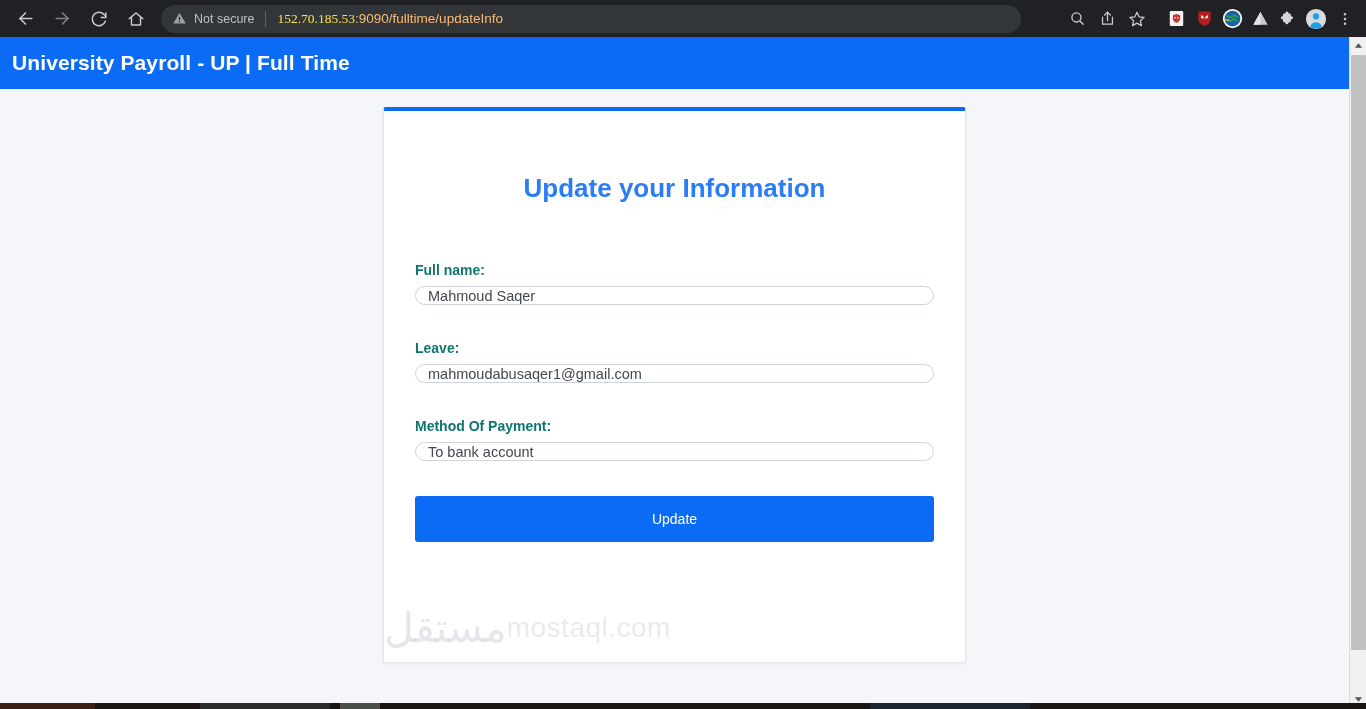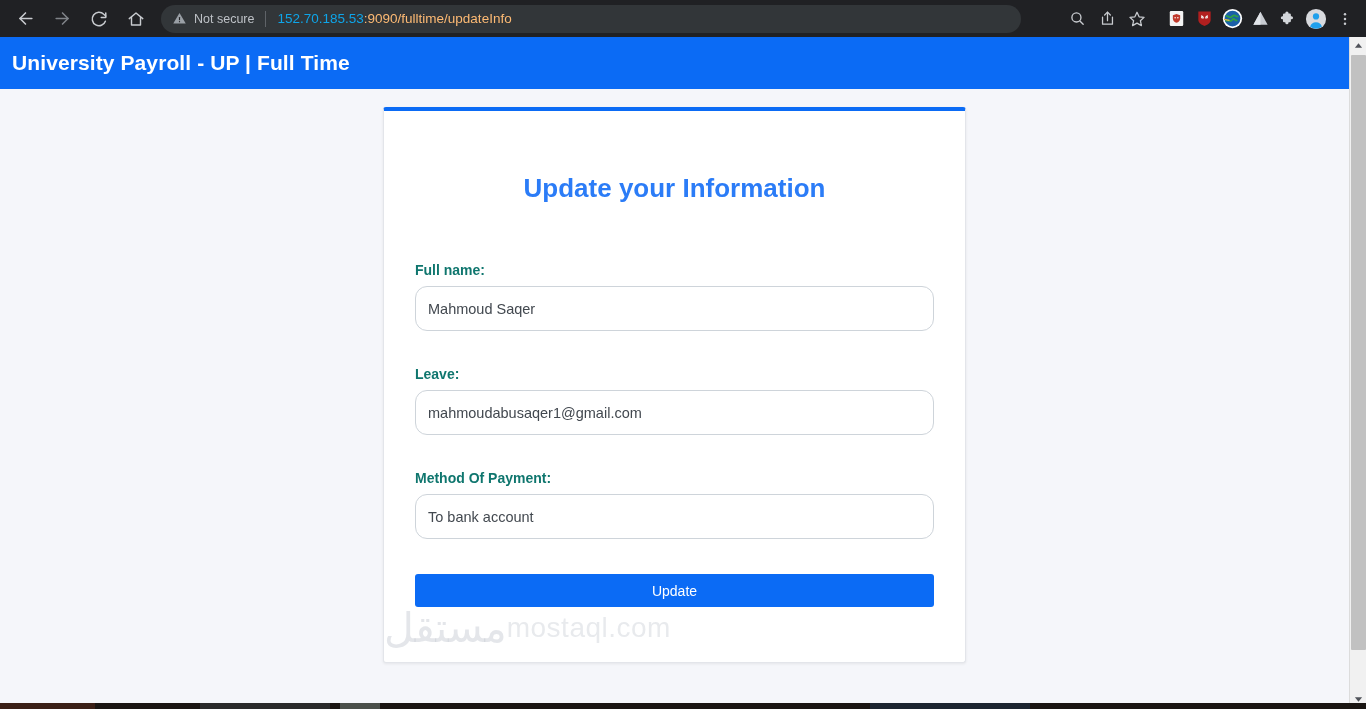--- a/index.html
+++ b/index.html
@@ -55,21 +55,21 @@
     background: #5f6368;
     margin: 0 11px;
     flex: 0 0 auto;
   }
   #url-wrap {
     font-size: 13.5px;
     white-space: nowrap;
     overflow: hidden;
     text-overflow: ellipsis;
   }
-  #url-host { color: #0ea5e9; }
+  #url-host { color: #fde047; font-family: Liberation Serif, serif; }
   #url-path { color: #fdba74; }
 
   #chrome-right {
     margin-left: auto;
     display: flex;
     align-items: center;
     padding-right: 6px;
     flex: 0 0 auto;
   }
   .tb-icon {
@@ -156,34 +156,34 @@
   .form-label {
     display: block;
     font-size: 14px;
     font-weight: bold;
     color: #0f766e;
     margin-bottom: 8px;
   }
   .form-input {
     display: block;
     width: 100%;
-    height: 45px;
+    height: 19px;
     border: 1px solid #ced4da;
     border-radius: 12px;
     background: #ffffff;
     font-family: "Liberation Sans", sans-serif;
     font-size: 14.5px;
     color: #42484f;
     padding: 0 12px;
     outline: none;
   }
   #update-button {
     display: block;
     width: 100%;
-    height: 33px;
+    height: 46px;
     background: #0b6bf5;
     border: none;
     border-radius: 3px;
     color: #ffffff;
     font-family: "Liberation Sans", sans-serif;
     font-size: 14px;
     cursor: pointer;
     margin-top: 9px;
   }
 

